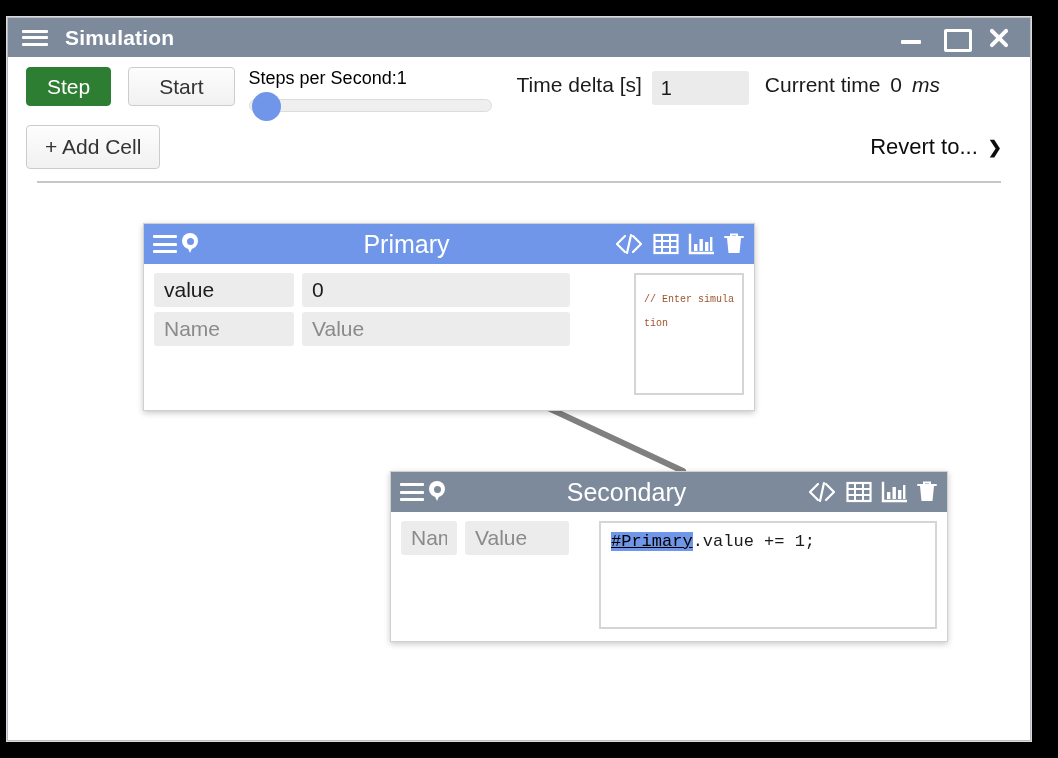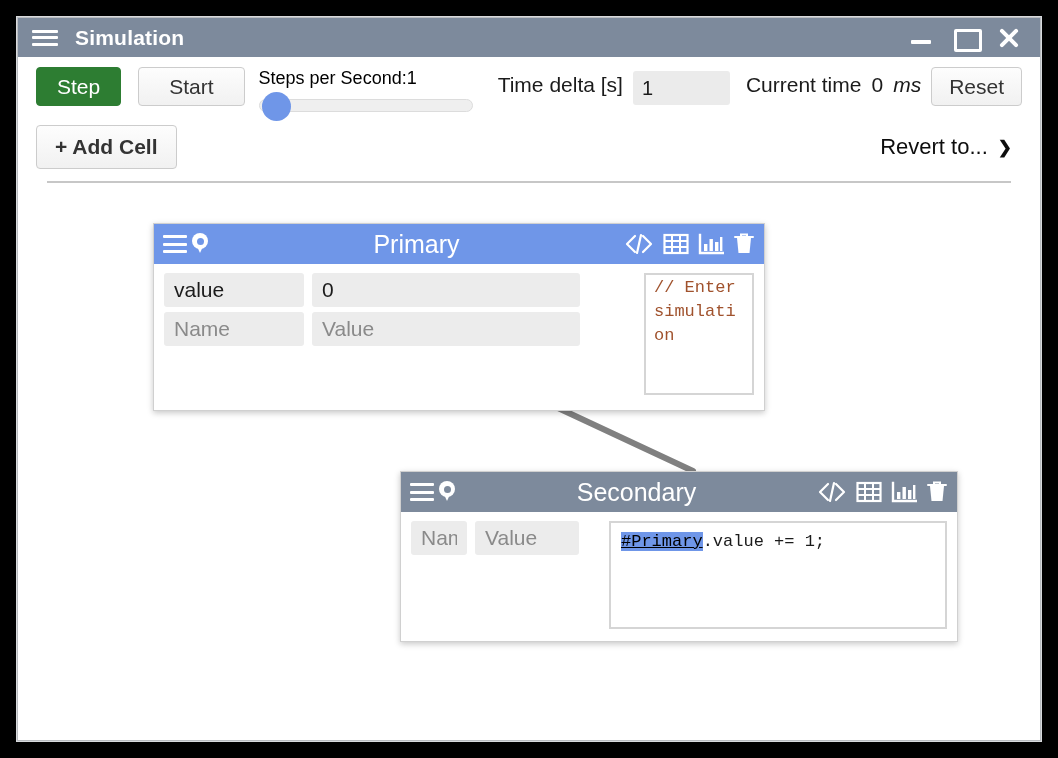--- a/index.html
+++ b/index.html
@@ -7,21 +7,21 @@
     margin: 0; padding: 0;
     width: 1058px; height: 758px;
     background: #000000;
     font-family: "Liberation Sans", sans-serif;
     overflow: hidden;
   }
 
   
   #window {
     position: absolute;
-    left: 17px; top: 17px;
+    left: 7px; top: 17px;
     width: 1024px; height: 724px;
     background: #ffffff;
     border: 1px solid #b9bcc0;
     box-shadow: 0 0 0 1px #d8dadd;
     overflow: hidden;
   }
 
   
   #titlebar {
     position: relative;
@@ -81,21 +81,21 @@
     line-height: 1.1;
     white-space: nowrap;
   }
   .btn.green {
     background: #2d7d32;
     border-color: #2d7d32;
     color: #ffffff;
     padding: 7px 20px;
   }
   #btn-start { margin-left: 17px; padding: 7px 30px; }
-  #btn-add-cell { padding: 9px 18px; font-size: 21px; font-weight: bold; }
+  #btn-add-cell { padding: 9px 18px; font-size: 21px; }
   #btn-reset { margin-left: 10px; padding: 7px 17px; }
 
   
   .slider-group { margin-left: 14px; position: relative; width: 243px; padding-top: 1px; }
   .slider-label { font-size: 18px; color: #000000; white-space: nowrap; line-height: 20px; }
   .slider-track {
     position: relative; margin-top: 11px;
     height: 13px; border-radius: 7px;
     background: #efefef; border: 1px solid #dcdcdc;
   }
@@ -188,23 +188,23 @@
     font-size: 21px; color: #1b1b1b;
     padding: 0 10px;
     height: 34px;
   }
   .inp::placeholder { color: #8a8a8a; }
 
   .code-box {
     background: #ffffff;
     border: 2px solid #d5d5d5;
     font-family: "Liberation Mono", monospace;
-    font-size: 17px;
+    font-size: 10px;
     line-height: 24px;
-    padding: 1px 8px;
+    padding: 13px 8px;
     overflow: hidden;
     color: #1b1b1b;
     white-space: pre-wrap;
     word-break: break-all;
   }
   .code-comment { color: #a0522d; }
   .code-ref {
     background: #6f96e8; color: #000000;
     text-decoration: underline;
   }
@@ -258,21 +258,20 @@
         </div>
       </div>
 
       <div class="tb-text" id="lbl-time-delta">Time delta [s]</div>
       <input class="field" id="fld-time-delta" type="text" value="1" style="">
 
       <div class="tb-text" id="lbl-current-time">Current time</div>
       <div class="tb-text" id="val-current-time">0</div>
       <div class="tb-text" id="unit-ms">ms</div>
 
-      <button class="btn" id="btn-reset">Reset</button>
     </div>
 
     <div class="row2">
       <button class="btn" id="btn-add-cell">+ Add Cell</button>
       <div class="revert">
         <span>Revert to...</span>
         <span class="caret">❯</span>
       </div>
     </div>
 

